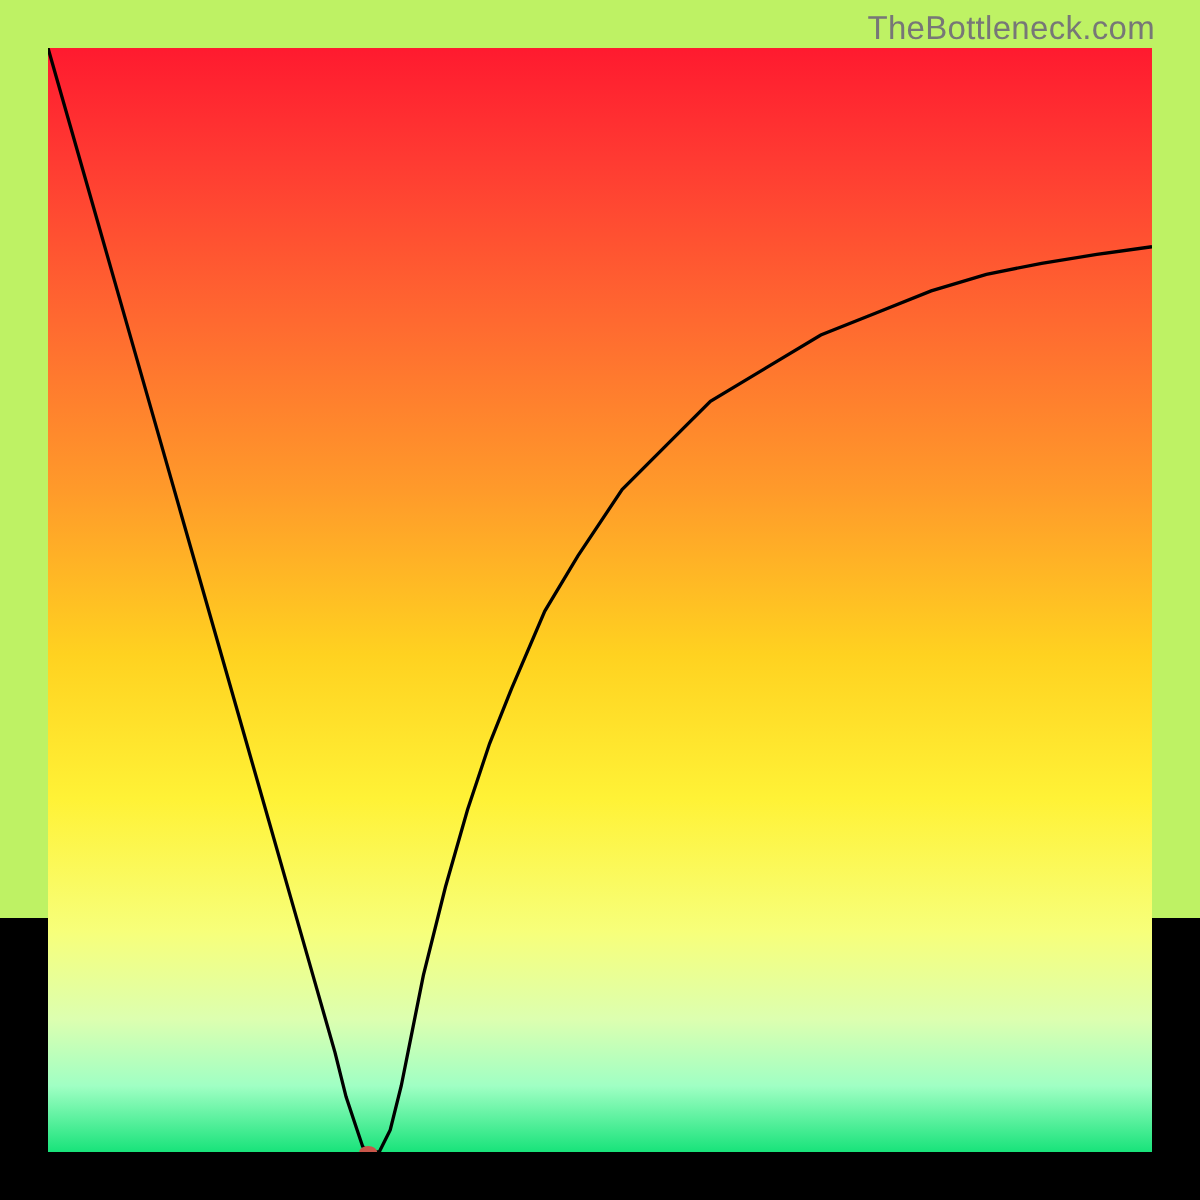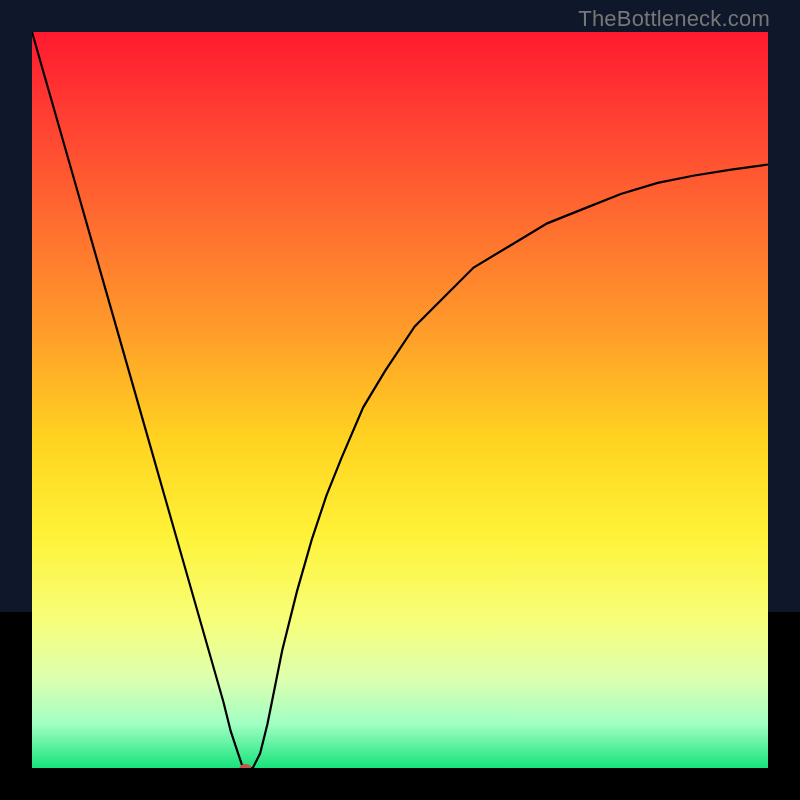--- a/index.html
+++ b/index.html
@@ -10,21 +10,21 @@
     background: #000;
     overflow: hidden;
     font-family: Arial, Helvetica, sans-serif;
   }
   .frame {
     position: absolute;
     left: 0;
     top: 0;
     width: 800px;
     height: 612px;
-    background: #0f172a;
+    background: #bef264;
   }
   .plot-area {
     position: absolute;
     left: 32px;
     top: 32px;
     width: 736px;
     height: 736px;
     overflow: hidden;
   }
   .watermark {

